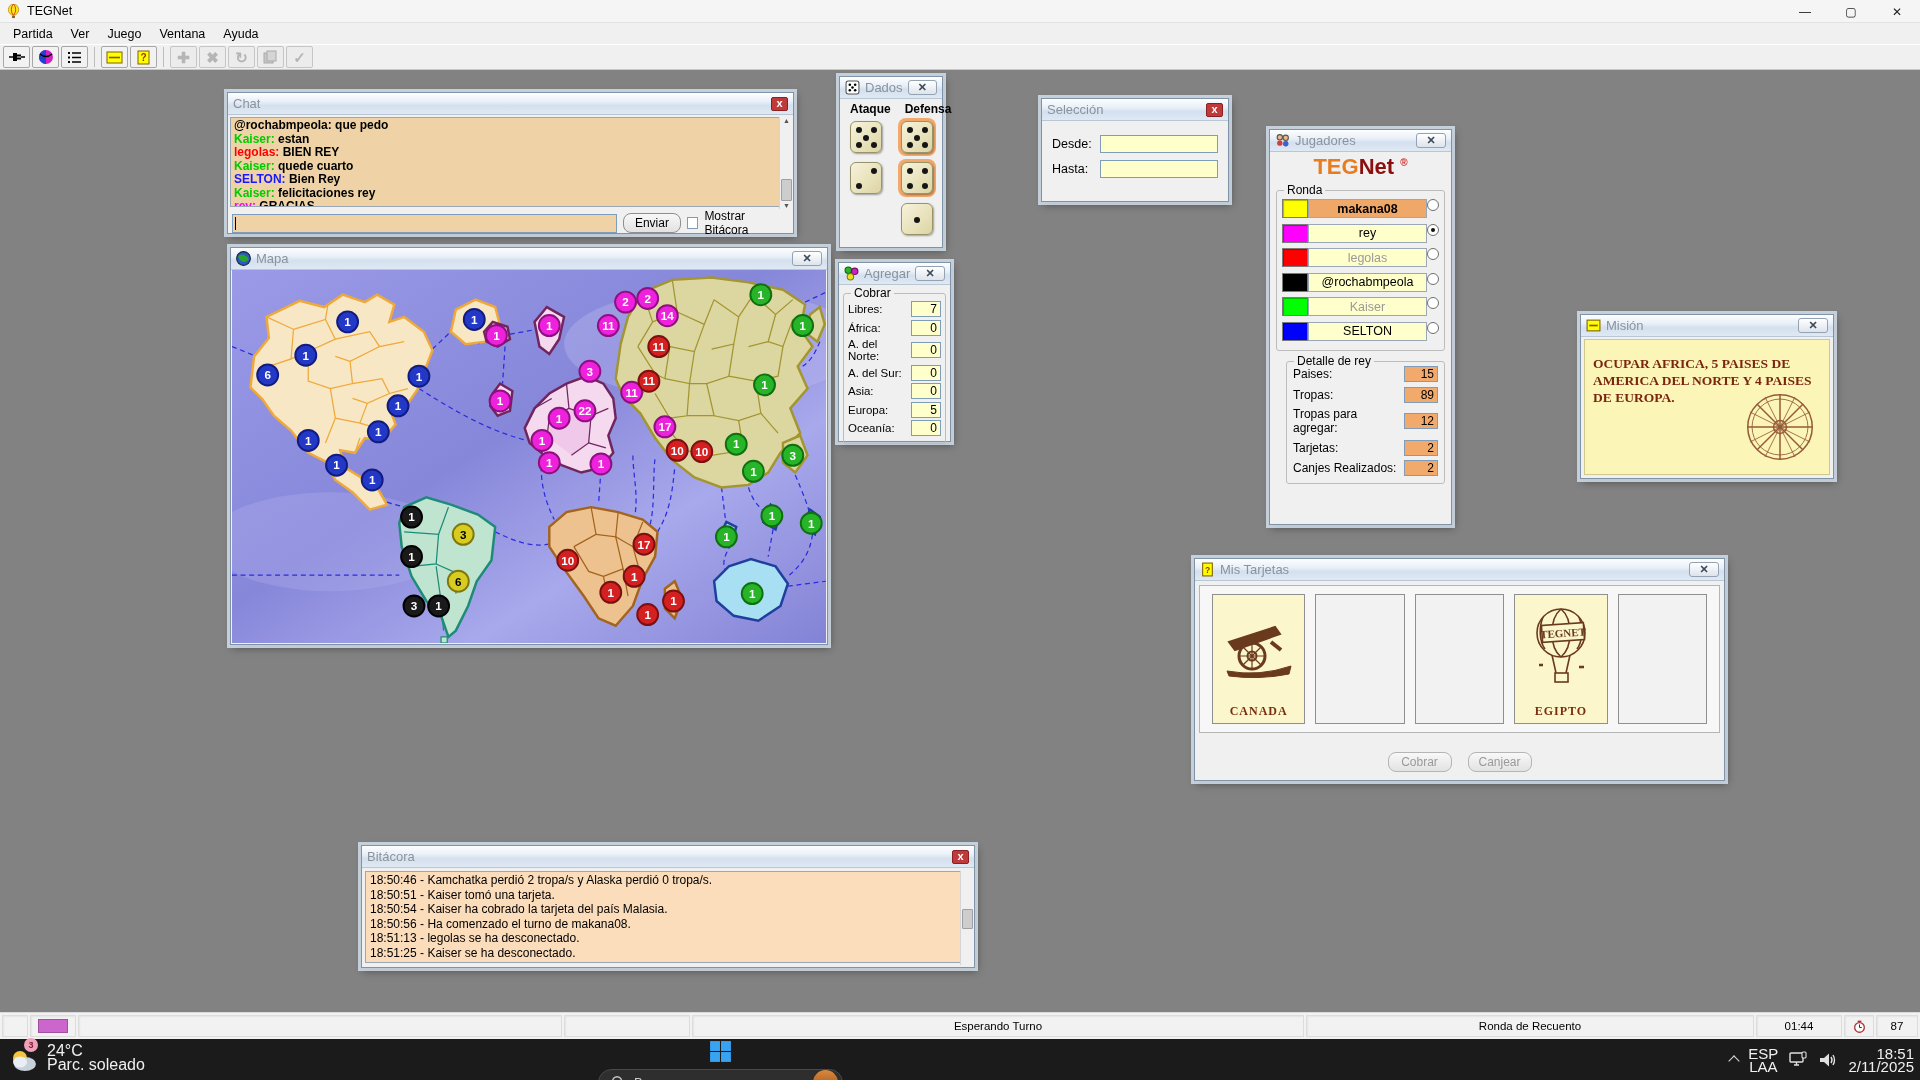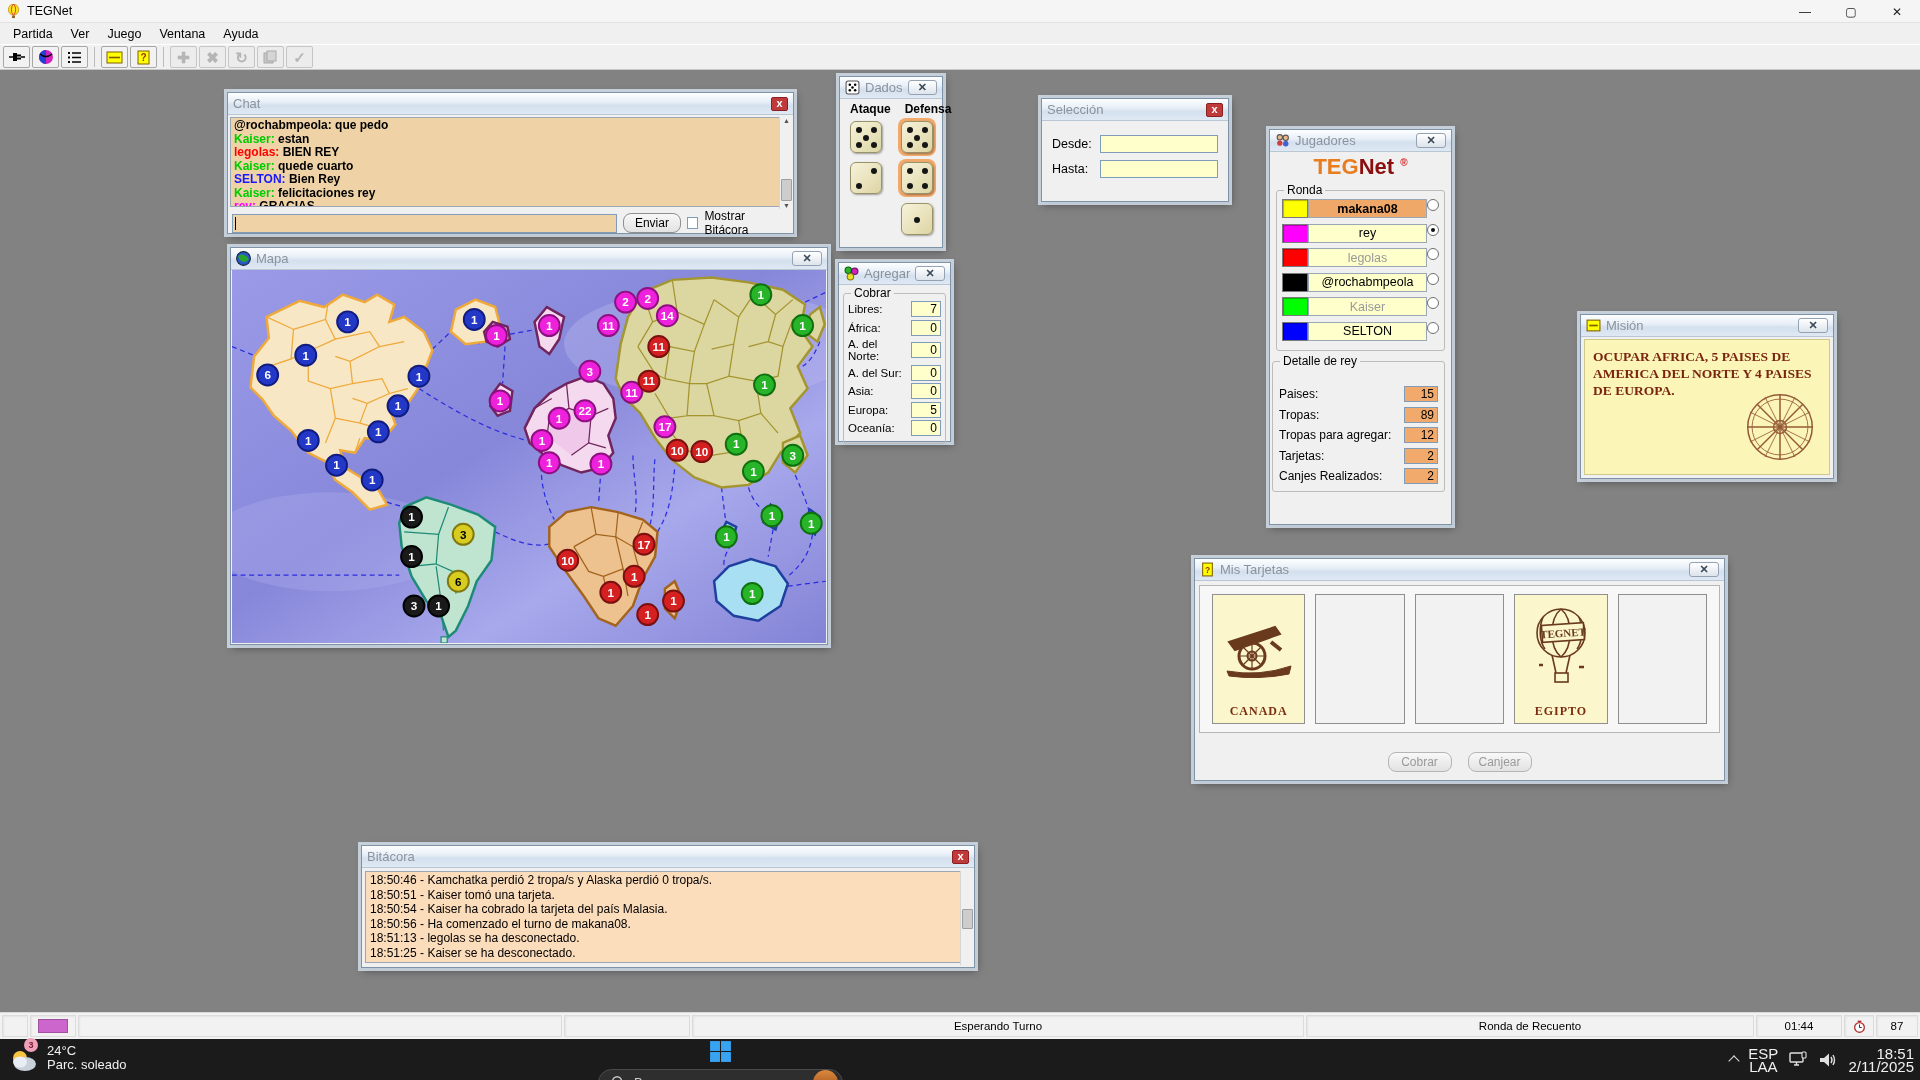--- a/index.html
+++ b/index.html
@@ -95,28 +95,28 @@
   .agr-row .fld { width:30px; height:16px; }
 
   
   #win-jug { left:1269px; top:59px; width:183px; height:396px; }
   .logo { text-align:center; font-weight:bold; font-size:22px; margin:2px 0 0 0; letter-spacing:0; }
   .logo .p1 { color:#e87c1e; } .logo .p2 { color:#8c0f0f; } .logo .p3 { color:#d42020; font-size:10px; vertical-align:super; }
   .ronda-grp { margin:10px 6px 0 6px; padding:8px 5px 4px 5px; }
   .prow { display:flex; margin-bottom:5.5px; }
   .swatch { width:26px; height:19px; border:1px solid #7a7a7a; box-shadow:inset 1px 1px 1px rgba(0,0,0,.3); }
   .pname { flex:1; height:19px; border:1px solid #9aa7b5; background:#ffffcc; display:flex; align-items:center; justify-content:center; font-size:12.5px; }
-  .det-grp { margin:10px 6px 0 2px; padding:24px 6px 2px 6px; }
+  .det-grp { margin:10px 6px 0 16px; padding:4px 6px 2px 6px; }
   .drow { display:flex; align-items:center; justify-content:space-between; margin-bottom:4.5px; }
   .drow .fld { width:34px; height:16px; }
 
   
   #win-mis { left:1580px; top:244px; width:254px; height:165px; }
   .mis-body { position:absolute; left:3px; right:3px; top:24px; bottom:3px; background:#fbf6b8; border:1px solid #cfc98e;
-    font-family:"Liberation Serif", serif; font-weight:bold; color:#7a2510; font-size:13.5px; padding:8px 8px; line-height:17px; }
+    font-family:"Liberation Serif", serif; font-weight:bold; color:#7a2510; font-size:13.5px; padding:15px 8px; line-height:17px; }
   .compass { position:absolute; right:6px; bottom:4px; opacity:.9; }
 
   
   #win-tar { left:1194px; top:488px; width:531px; height:223px; }
   .tar-body { position:absolute; left:4px; right:4px; top:26px; height:148px; background:#f7f7f7; border:1px solid #b5b5b5;
     display:flex; gap:10px; padding:8px 12px; }
   .cardslot { flex:1; border:1px solid #8f8f8f; background:#f2f2f2; }
   .card { background:#fbf6cc; display:flex; flex-direction:column; align-items:center; justify-content:space-between; padding:6px 2px 4px 2px; }
   .cardname { font-family:"Liberation Serif", serif; font-weight:bold; color:#7a2e10; font-size:12px; letter-spacing:1px; }
   .tar-btns { position:absolute; left:0; right:0; bottom:8px; display:flex; justify-content:center; gap:16px; }
@@ -129,21 +129,21 @@
 
   
   .statusbar { position:absolute; left:0; top:1012px; width:1920px; height:27px; background:#f2f2f2;
     display:flex; align-items:stretch; gap:2px; padding:2px; border-top:1px solid #d9d9d9; }
   .sp { border:1px solid #dcdcdc; box-shadow:inset 1px 1px 2px rgba(0,0,0,.06); display:flex; align-items:center; justify-content:center; font-size:11.5px; }
   .pinksq { width:30px; height:14px; background:#cc66cc; border:1px solid #a050a0; }
 
   
   .taskbar { position:absolute; left:0; top:1039px; width:1920px; height:41px; background:#1b1b1b; color:#e8e8e8; }
   .weather { position:absolute; left:8px; top:3px; display:flex; align-items:center; gap:7px; }
-  .wtxt { font-size:13px; line-height:14px; color:#f0f0f0; }
+  .wtxt { font-size:16px; line-height:14px; color:#f0f0f0; }
   .badge { position:absolute; left:16px; top:-4px; width:14px; height:14px; border-radius:50%; background:#f0a0b8; color:#7a2030;
     font-size:9px; font-weight:bold; display:flex; align-items:center; justify-content:center; }
   .tk-center { position:absolute; left:598px; top:0; height:41px; display:flex; align-items:center; gap:5px;flex-direction:column; }
   .tkicon { width:41px; height:41px; display:flex; align-items:center; justify-content:center; position:relative; }
   .rundot { position:absolute; bottom:2px; left:50%; transform:translateX(-50%); width:5px; height:3px; border-radius:2px; background:#8d8d8d; }
   .activebar { position:absolute; bottom:2px; left:50%; transform:translateX(-50%); width:16px; height:3px; border-radius:2px; background:#d8884a; }
   .searchpill { width:245px; height:31px; background:#2e2e2e; border:1px solid #4a4a4a; border-radius:16px;
     display:flex; align-items:center; padding:0 4px 0 12px; gap:8px; }
   .searchpill .stxt { color:#cfcfcf; font-size:13px; flex:1; }
   .sthumb { width:25px; height:25px; border-radius:50%; background:linear-gradient(180deg,#d98a3c 0%,#b86428 52%,#3e5e24 52%,#2c4418 100%); }

